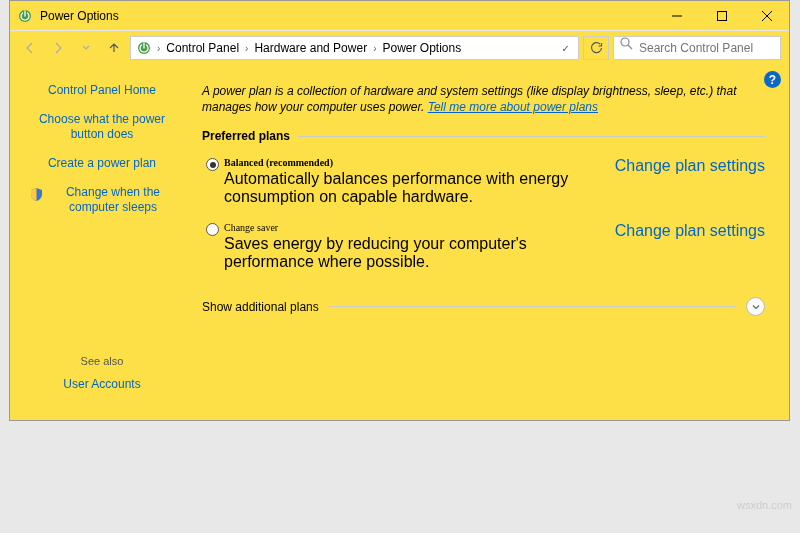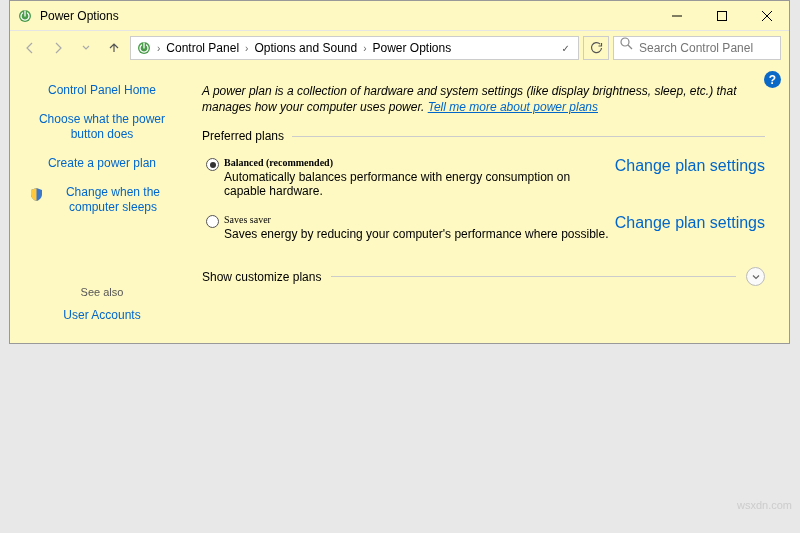--- a/index.html
+++ b/index.html
@@ -7,22 +7,22 @@
     font-family: "Segoe UI", Tahoma, sans-serif;
     font-size: 12px;
     background: #e8e8e8;
     width: 800px;
     height: 533px;
     overflow: hidden;
     position: relative;
   }
   .window {
     width: 781px;
-    height: 344px;
-    background: #fef9c3;
+    height: 421px;
+    background: #fde047;
     border: 1px solid #999;
     position: absolute;
     top: 0;
     left: 9px;
     display: flex;
     flex-direction: column;
   }
   .titlebar {
     height: 30px;
     display: flex;
@@ -156,20 +156,21 @@
   fieldset {
     border: none;
     border-top: 1px solid #ccc;
     margin-bottom: 12px;
     padding-top: 8px;
   }
   fieldset legend {
     font-size: 12px;
     color: #000;
     padding-right: 8px;
+    font-weight: bold;
   }
   .plan {
     display: flex;
     padding: 6px 0 10px 4px;
   }
   .radio-col { width: 18px; padding-top: 1px; }
   .radio {
     width: 13px; height: 13px;
     border: 1px solid #555;
     border-radius: 50%;
@@ -178,21 +179,21 @@
   }
   .radio.selected::after {
     content: "";
     width: 6px; height: 6px;
     background: #333;
     border-radius: 50%;
   }
   .plan-main { flex: 1; }
   .plan-name { font-size: 10px; color: #000; margin-bottom: 2px; font-family: Liberation Serif, serif; }
   .plan-name.bold { font-weight: 600; }
-  .plan-desc { font-size: 12px; color: #000; }
+  .plan-desc { font-size: 16px; color: #000; }
   .plan-link { color: #0066cc; font-size: 16px; cursor: pointer; white-space: nowrap; }
 
   .show-additional {
     display: flex;
     align-items: center;
     padding-top: 4px;
   }
   .show-additional-label { font-size: 12px; color: #000; padding-right: 10px; }
   .show-additional-line {
     flex: 1;
@@ -289,21 +290,21 @@
     <div class="addressbar">
       <span class="addr-icon">
         <svg width="16" height="16" viewBox="0 0 16 16">
           <circle cx="8" cy="8" r="6" fill="#4a9b4a"></circle>
           <path d="M8 3v5M5.5 5a4 4 0 1 0 5 0" stroke="#fff" stroke-width="1.3" fill="none" stroke-linecap="round"></path>
         </svg>
       </span>
       <span class="crumb-sep">›</span>
       <span class="crumb">Control Panel</span>
       <span class="crumb-sep">›</span>
-      <span class="crumb">Options and Sound</span>
+      <span class="crumb">Hardware and Power</span>
       <span class="crumb-sep">›</span>
       <span class="crumb">Power Options</span>
       <span class="addr-dropdown">✓</span>
     </div>
 
     <div class="refresh-btn">
       <svg width="14" height="14" viewBox="0 0 14 14">
           <path d="M11 3a5 5 0 1 0 1.5 4" fill="none" stroke="#555" stroke-width="1.2"></path>
           <path d="M12.5 2v3h-3" fill="none" stroke="#555" stroke-width="1.2"></path>
         </svg>
@@ -331,21 +332,21 @@
           <svg width="15" height="15" viewBox="0 0 15 15">
               <path d="M7.5 1L2 3v4c0 4 3 6.5 5.5 7 2.5-.5 5.5-3 5.5-7V3L7.5 1z" fill="#3b78cc"></path>
               <path d="M7.5 1L2 3v4c0 4 3 6.5 5.5 7V1z" fill="#ffc83d"></path>
             </svg>
         </span>
         <div class="side-link">Change when the computer sleeps</div>
       </div>
 
       <div class="see-also">
         <div class="see-also-title">See also</div>
-        <div class="side-link" style="margin-bottom:2px">User Accounts</div>
+        <div class="side-link" style="margin-bottom:10px">User Accounts</div>
       </div>
     </div>
 
     <div class="mainpanel">
       <div class="help-icon">?</div>
       <div class="description">
         <span>A power plan is a collection of hardware and system settings (like display brightness, sleep, etc.) that manages how your computer uses power. </span><a>Tell me more about power plans</a>
       </div>
 
       <fieldset>
@@ -360,29 +361,29 @@
             <div class="plan-desc">Automatically balances performance with energy consumption on capable hardware.</div>
           </div>
           <div class="plan-link">Change plan settings</div>
         </div>
 
         <div class="plan">
           <div class="radio-col">
             <div class="radio"></div>
           </div>
           <div class="plan-main">
-            <div class="plan-name">Saves saver</div>
+            <div class="plan-name">Change saver</div>
             <div class="plan-desc">Saves energy by reducing your computer's performance where possible.</div>
           </div>
           <div class="plan-link">Change plan settings</div>
         </div>
       </fieldset>
 
       <div class="show-additional">
-        <span class="show-additional-label">Show customize plans</span>
+        <span class="show-additional-label">Show additional plans</span>
         <div class="show-additional-line"></div>
         <div class="expand-btn">
           <svg width="10" height="10" viewBox="0 0 10 10">
               <path d="M2 3.5l3 3 3-3" fill="none" stroke="#666" stroke-width="1.2"></path>
             </svg>
         </div>
       </div>
     </div>
 
   </div>

